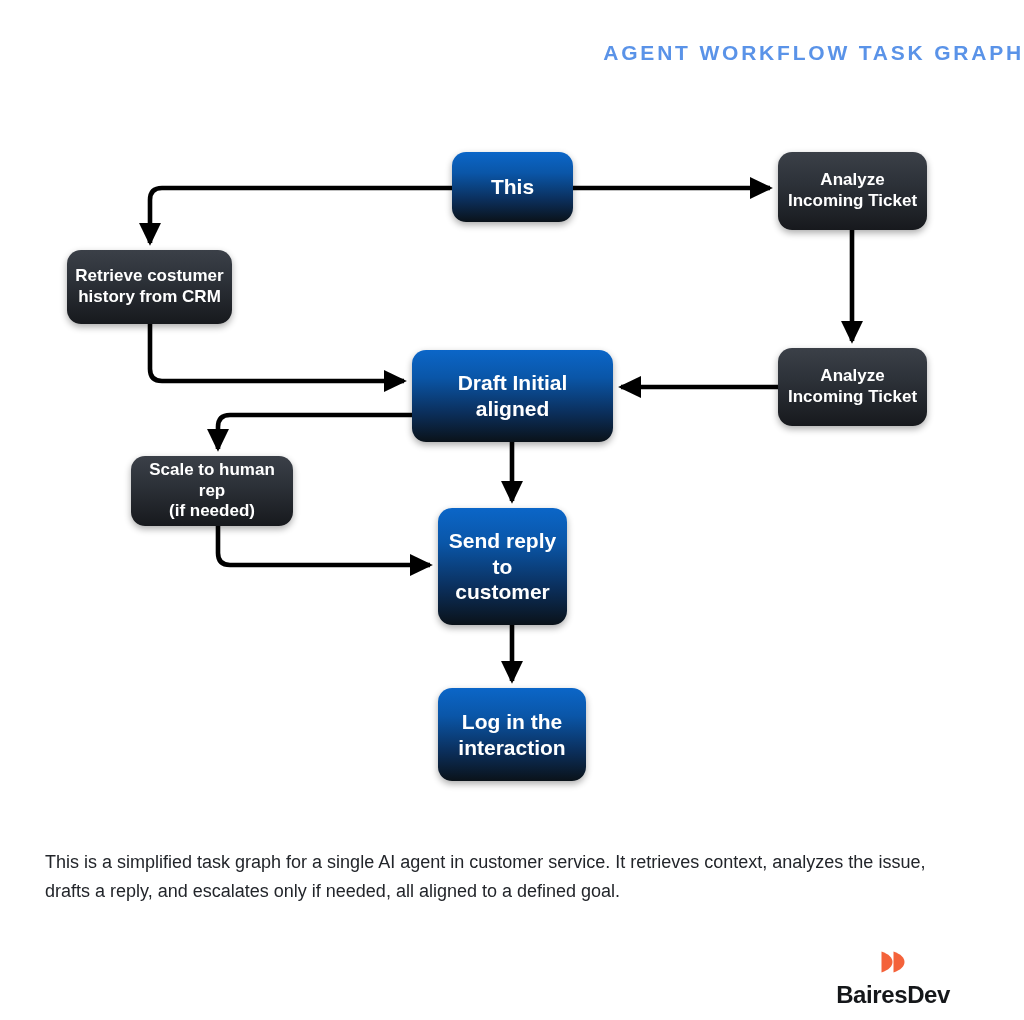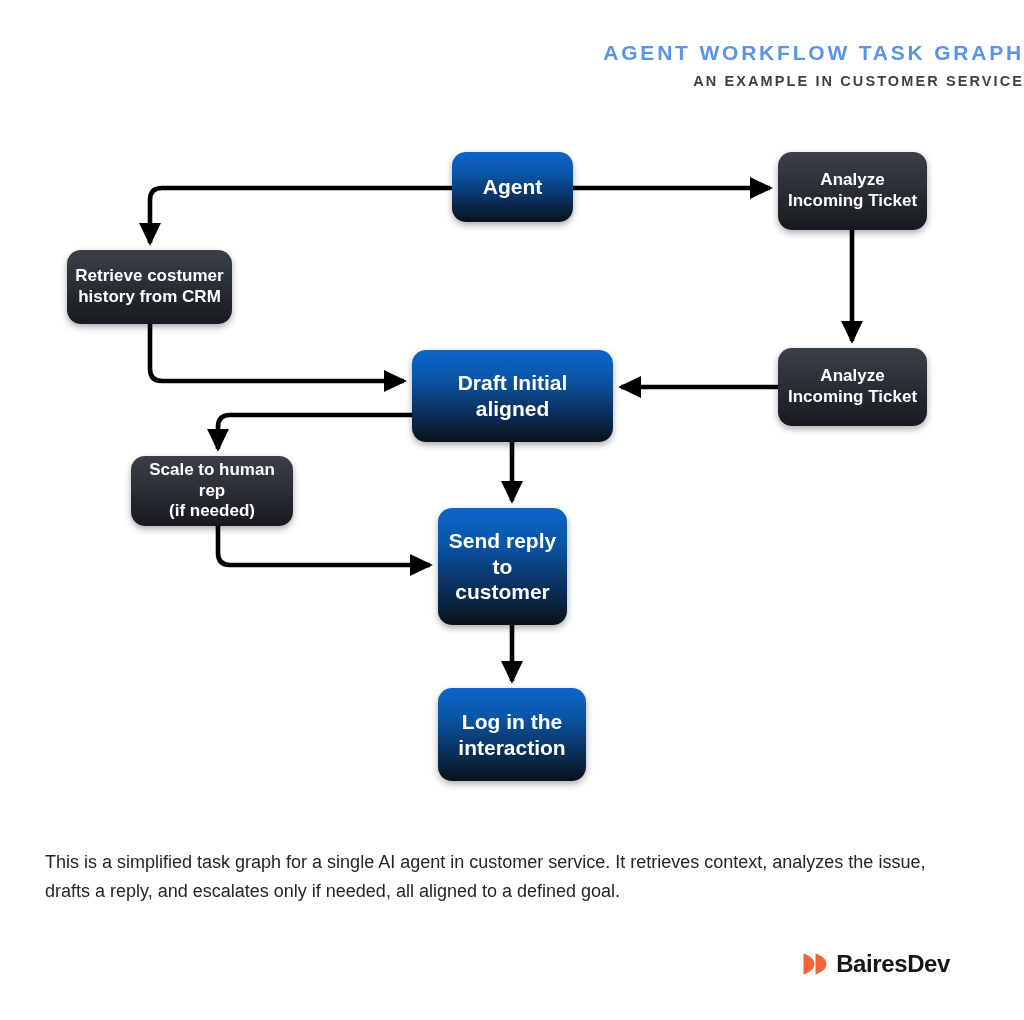--- a/index.html
+++ b/index.html
@@ -95,37 +95,37 @@
   }
 
   
   #logo {
     position: absolute;
     right: 74px;
     top: 950px;
     display: flex;
     align-items: center;
     gap: 7px;
+    flex-direction: column;
   }
   #logo-mark { display: block; }
   #logo-text {
     font-size: 24px;
     font-weight: bold;
     color: #15171a;
     letter-spacing: -0.4px;
   }
 </style>
 </head>
 <body>
 
 <div id="page">
 
   <div id="header">
     <div id="title">Agent Workflow Task Graph</div>
-    <div id="subtitle">An example in customer service</div>
   </div>
 
   <div id="graph">
 
     <svg id="edges" viewBox="0 0 1024 1020" xmlns="http://www.w3.org/2000/svg">
       <defs>
         <marker id="arrow" viewBox="0 0 10 10" refX="8.4" refY="5" markerWidth="5.2" markerHeight="5.2" orient="auto-start-reverse">
           <path d="M 0 0.4 L 9.6 5 L 0 9.6 z" fill="#000000"></path>
         </marker>
       </defs>
@@ -145,21 +145,21 @@
         <path d="M 412 415 L 230 415 Q 218 415 218 427 L 218 449"></path>
 
         <path d="M 512 442 L 512 501"></path>
 
         <path d="M 218 526 L 218 553 Q 218 565 230 565 L 430 565"></path>
 
         <path d="M 512 625 L 512 681"></path>
       </g>
     </svg>
 
-    <div class="node blue big" style="left: 452px; top: 152px; width: 121px; height: 70px;">Agent</div>
+    <div class="node blue big" style="left: 452px; top: 152px; width: 121px; height: 70px;">This</div>
     <div class="node dark small" style="left: 778px; top: 152px; width: 149px; height: 78px;">Analyze
 Incoming Ticket</div>
     <div class="node dark small" style="left: 67px; top: 250px; width: 165px; height: 74px;">Retrieve costumer
 history from CRM</div>
     <div class="node dark small" style="left: 778px; top: 348px; width: 149px; height: 78px;">Analyze
 Incoming Ticket</div>
     <div class="node blue big" style="left: 412px; top: 350px; width: 201px; height: 92px;">Draft Initial
 aligned</div>
     <div class="node dark small" style="left: 131px; top: 456px; width: 162px; height: 70px;">Scale to human rep
 (if needed)</div>

